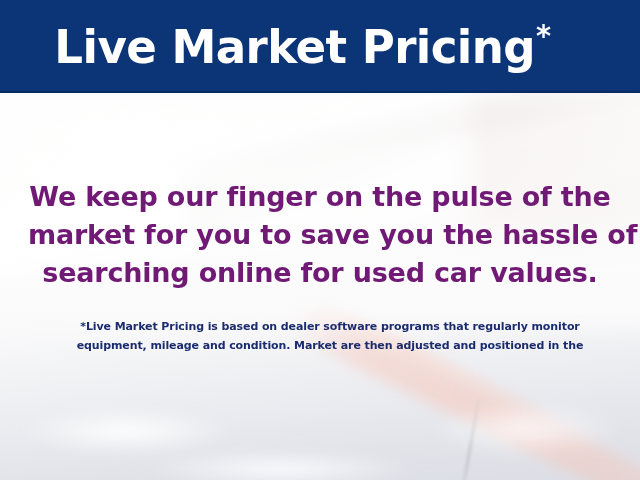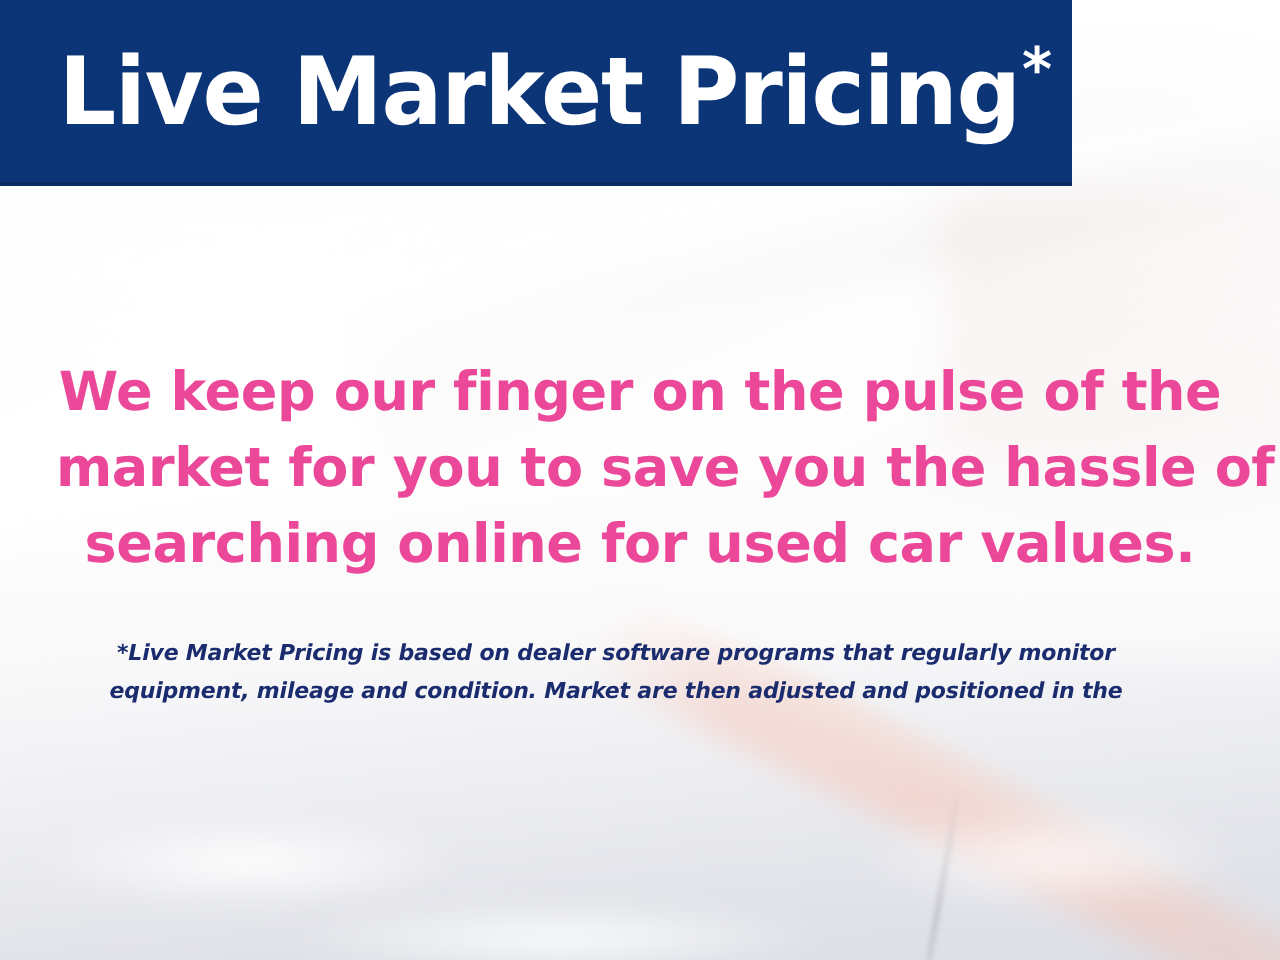--- a/index.html
+++ b/index.html
@@ -144,28 +144,29 @@
     position: absolute;
     left: 0; top: 0; right: 0; bottom: 0;
     background: linear-gradient(180deg, rgba(255,255,255,0.88) 0%, rgba(255,255,255,0.80) 30%, rgba(255,255,255,0.74) 55%, rgba(255,255,255,0.60) 78%, rgba(255,255,255,0.50) 100%);
   }
 
   
   .header-bar {
     position: absolute;
     left: 0;
     top: 0;
-    width: 536px;
+    width: 640px;
     height: 93px;
     background: #0c3578;
     border-bottom: 2px solid #0a2c63;
     display: flex;
     align-items: center;
-    justify-content: flex-end;
+    justify-content: flex-start;
     box-sizing: border-box;
+    padding-left: 44px;
   }
   .header-title {
     color: #ffffff;
     font-family: "DejaVu Sans", sans-serif;
     font-size: 47px;
     font-weight: bold;
     letter-spacing: -0.6px;
     line-height: 1;
     white-space: nowrap;
     transform: scaleX(0.96);
@@ -178,46 +179,45 @@
     margin-left: 1px;
   }
 
   
   .headline {
     position: absolute;
     left: 28px;
     top: 178px;
     width: 584px;
     text-align: center;
-    color: #ec4899;
+    color: #701a75;
     font-family: "DejaVu Sans", sans-serif;
     font-size: 27px;
     font-weight: bold;
     line-height: 38px;
     letter-spacing: -0.2px;
   }
   .headline .hl-line {
     display: block;
     white-space: nowrap;
   }
 
   
   .disclaimer {
     position: absolute;
-    left: 16px;
+    left: 38px;
     top: 318px;
     width: 584px;
     text-align: center;
     color: #1b2c6e;
     font-family: "DejaVu Sans", sans-serif;
     font-size: 11px;
     font-weight: bold;
     line-height: 18.5px;
     letter-spacing: -0.1px;
-    font-style: italic;
   }
   .disclaimer .dc-line {
     display: block;
     white-space: nowrap;
   }
 </style>
 </head>
 <body>
 
 <div class="banner">

